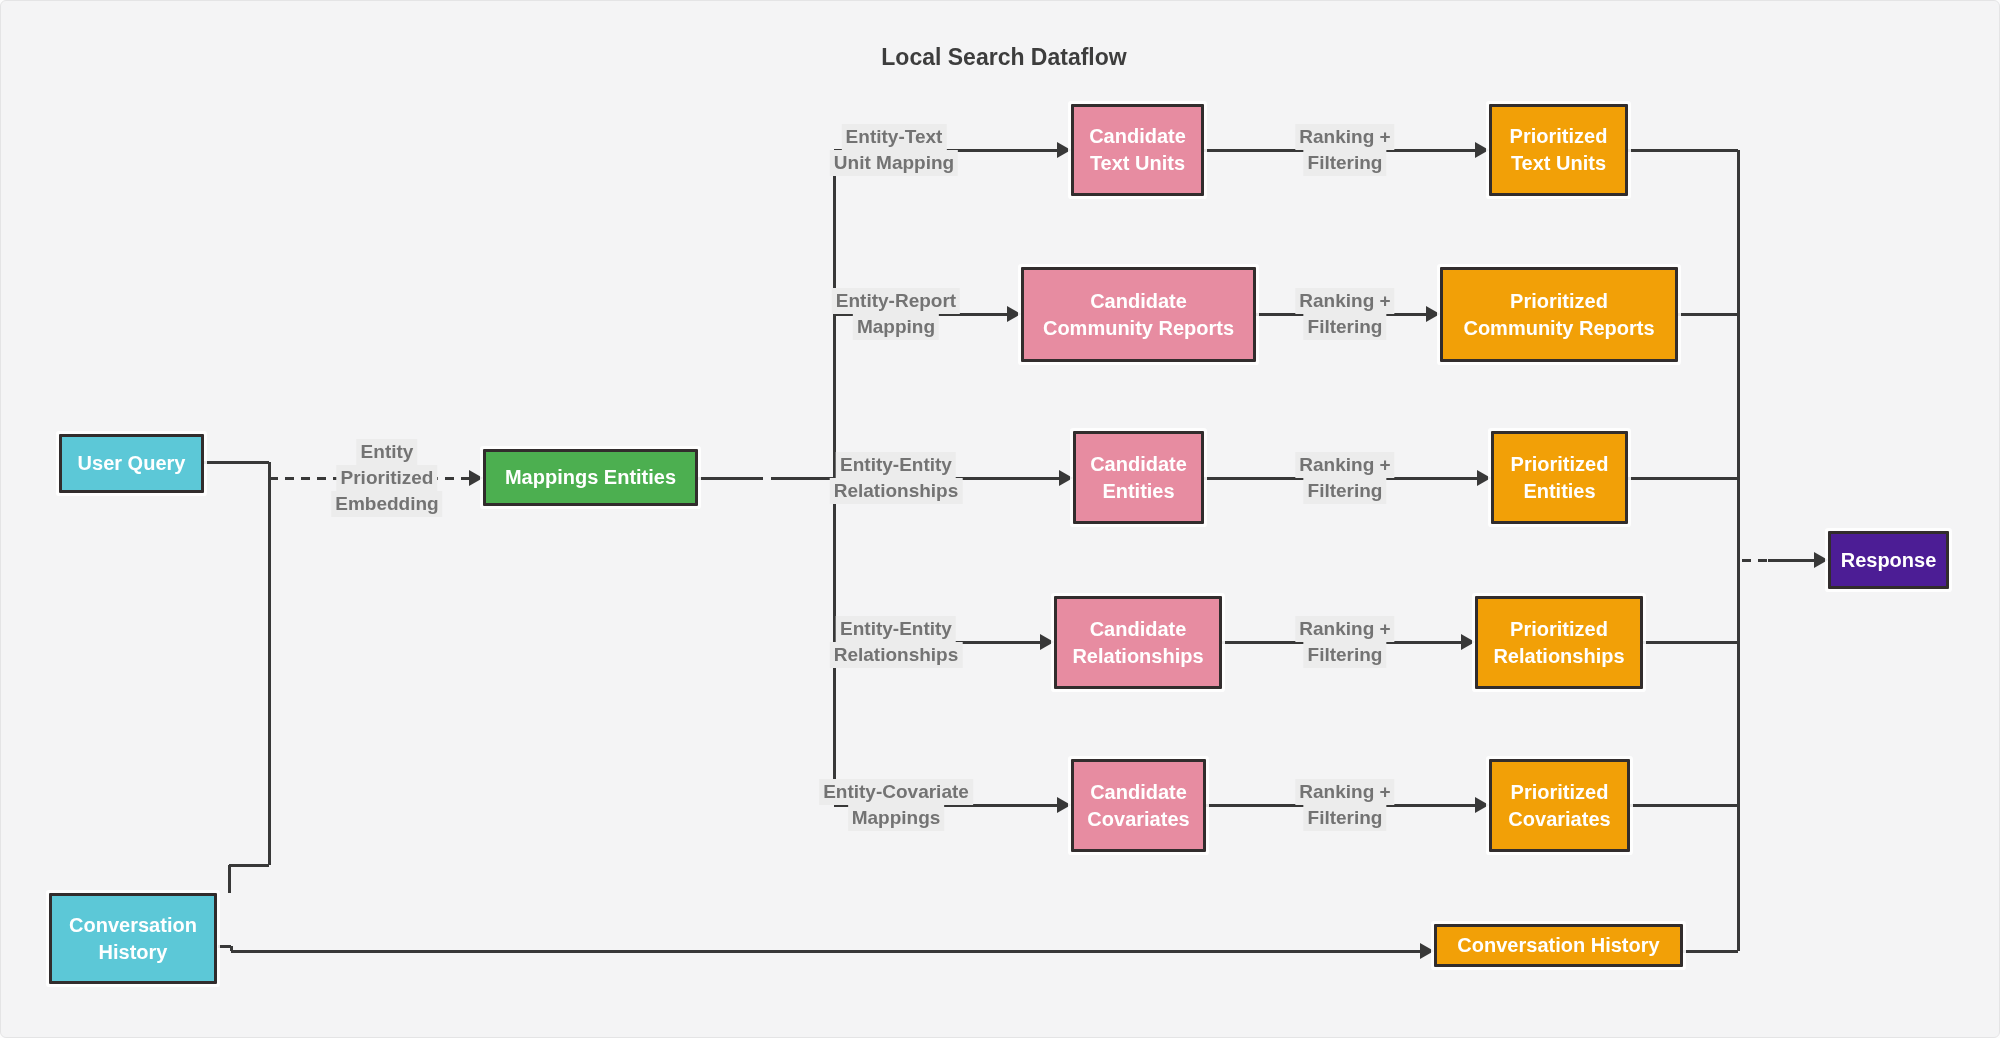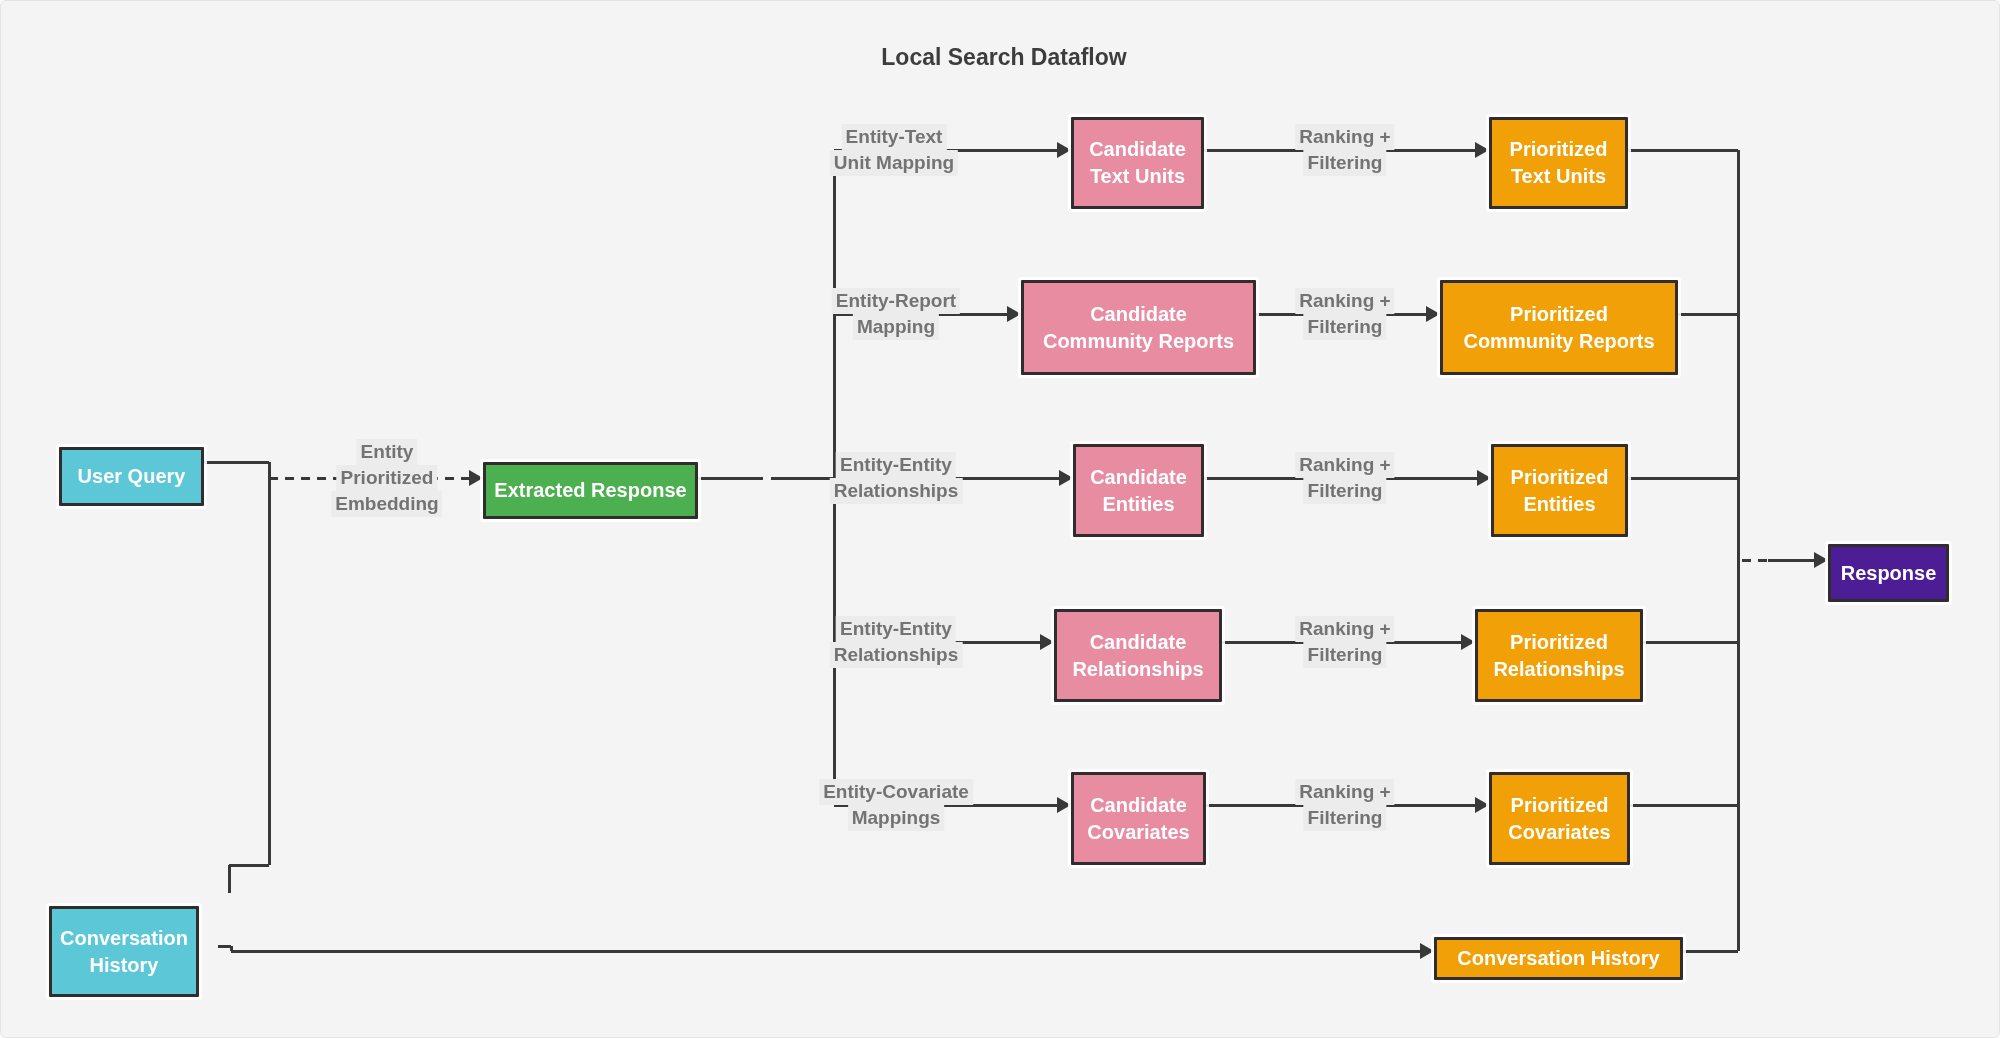--- a/index.html
+++ b/index.html
@@ -27,21 +27,21 @@
   .eline{
     background:#ececec;color:#737373;font-size:19px;font-weight:600;
     line-height:26px;padding:0 4px;white-space:nowrap;
   }
   .node{
     position:absolute;box-sizing:border-box;z-index:3;
     display:flex;flex-direction:column;align-items:center;justify-content:center;
     border:3px solid #322d2d;border-radius:1px;
     box-shadow:0 0 0 3px rgba(255,255,255,0.9);
     color:#ffffff;font-size:20px;font-weight:bold;line-height:27px;
-    text-align:center;white-space:nowrap;margin-top:13px;
+    text-align:center;white-space:nowrap;
   }
 </style>
 </head>
 <body>
 
 <div class="canvas">
   <div class="title" style="left:1003px;top:43px;">Local Search Dataflow</div>
   <div id="edges-layer">
       <div class="seg" style="left: 203px; top: 460px; width: 65px; height: 3px;"></div>
       <div class="seg" style="left: 267px; top: 461px; width: 3px; height: 403px;"></div>
@@ -131,26 +131,26 @@
       </div>
       <div class="elabel" style="left: 1344px; top: 804px;">
         <span class="eline">Ranking +</span>
         <span class="eline">Filtering</span>
       </div>
     </div>
   <div id="nodes-layer">
       <div class="node" style="left: 58px; top: 433px; width: 145px; height: 59px; background: rgb(92, 200, 215); border-color: rgb(50, 45, 45);">
         <span>User Query</span>
       </div>
-      <div class="node" style="left: 48px; top: 892px; width: 150px; height: 91px; background: rgb(92, 200, 215); border-color: rgb(50, 45, 45);">
+      <div class="node" style="left: 48px; top: 892px; width: 168px; height: 91px; background: rgb(92, 200, 215); border-color: rgb(50, 45, 45);">
         <span>Conversation</span>
         <span>History</span>
       </div>
       <div class="node" style="left: 482px; top: 448px; width: 215px; height: 57px; background: rgb(76, 175, 80); border-color: rgb(50, 45, 45);">
-        <span>Extracted Response</span>
+        <span>Mappings Entities</span>
       </div>
       <div class="node" style="left: 1070px; top: 103px; width: 133px; height: 92px; background: rgb(231, 140, 161); border-color: rgb(50, 45, 45);">
         <span>Candidate</span>
         <span>Text Units</span>
       </div>
       <div class="node" style="left: 1020px; top: 266px; width: 235px; height: 95px; background: rgb(231, 140, 161); border-color: rgb(50, 45, 45);">
         <span>Candidate</span>
         <span>Community Reports</span>
       </div>
       <div class="node" style="left: 1072px; top: 430px; width: 131px; height: 93px; background: rgb(231, 140, 161); border-color: rgb(50, 45, 45);">

